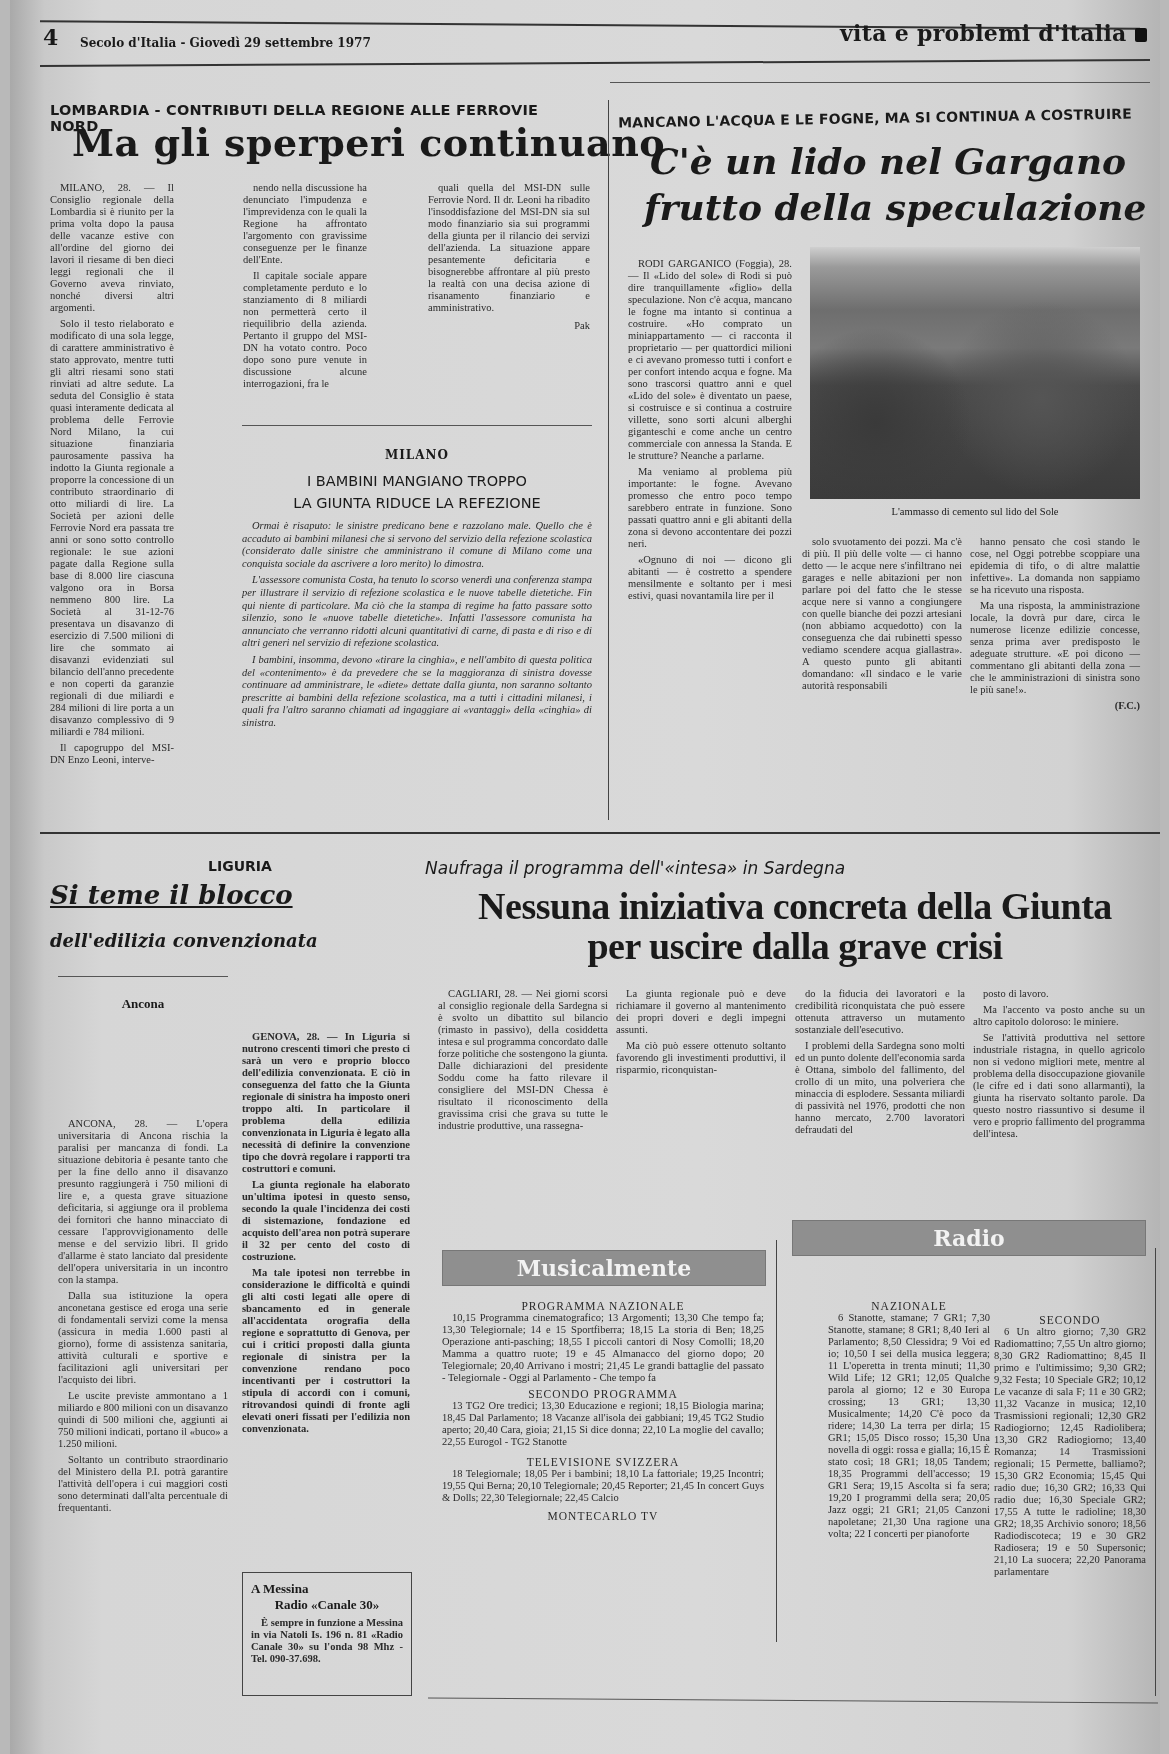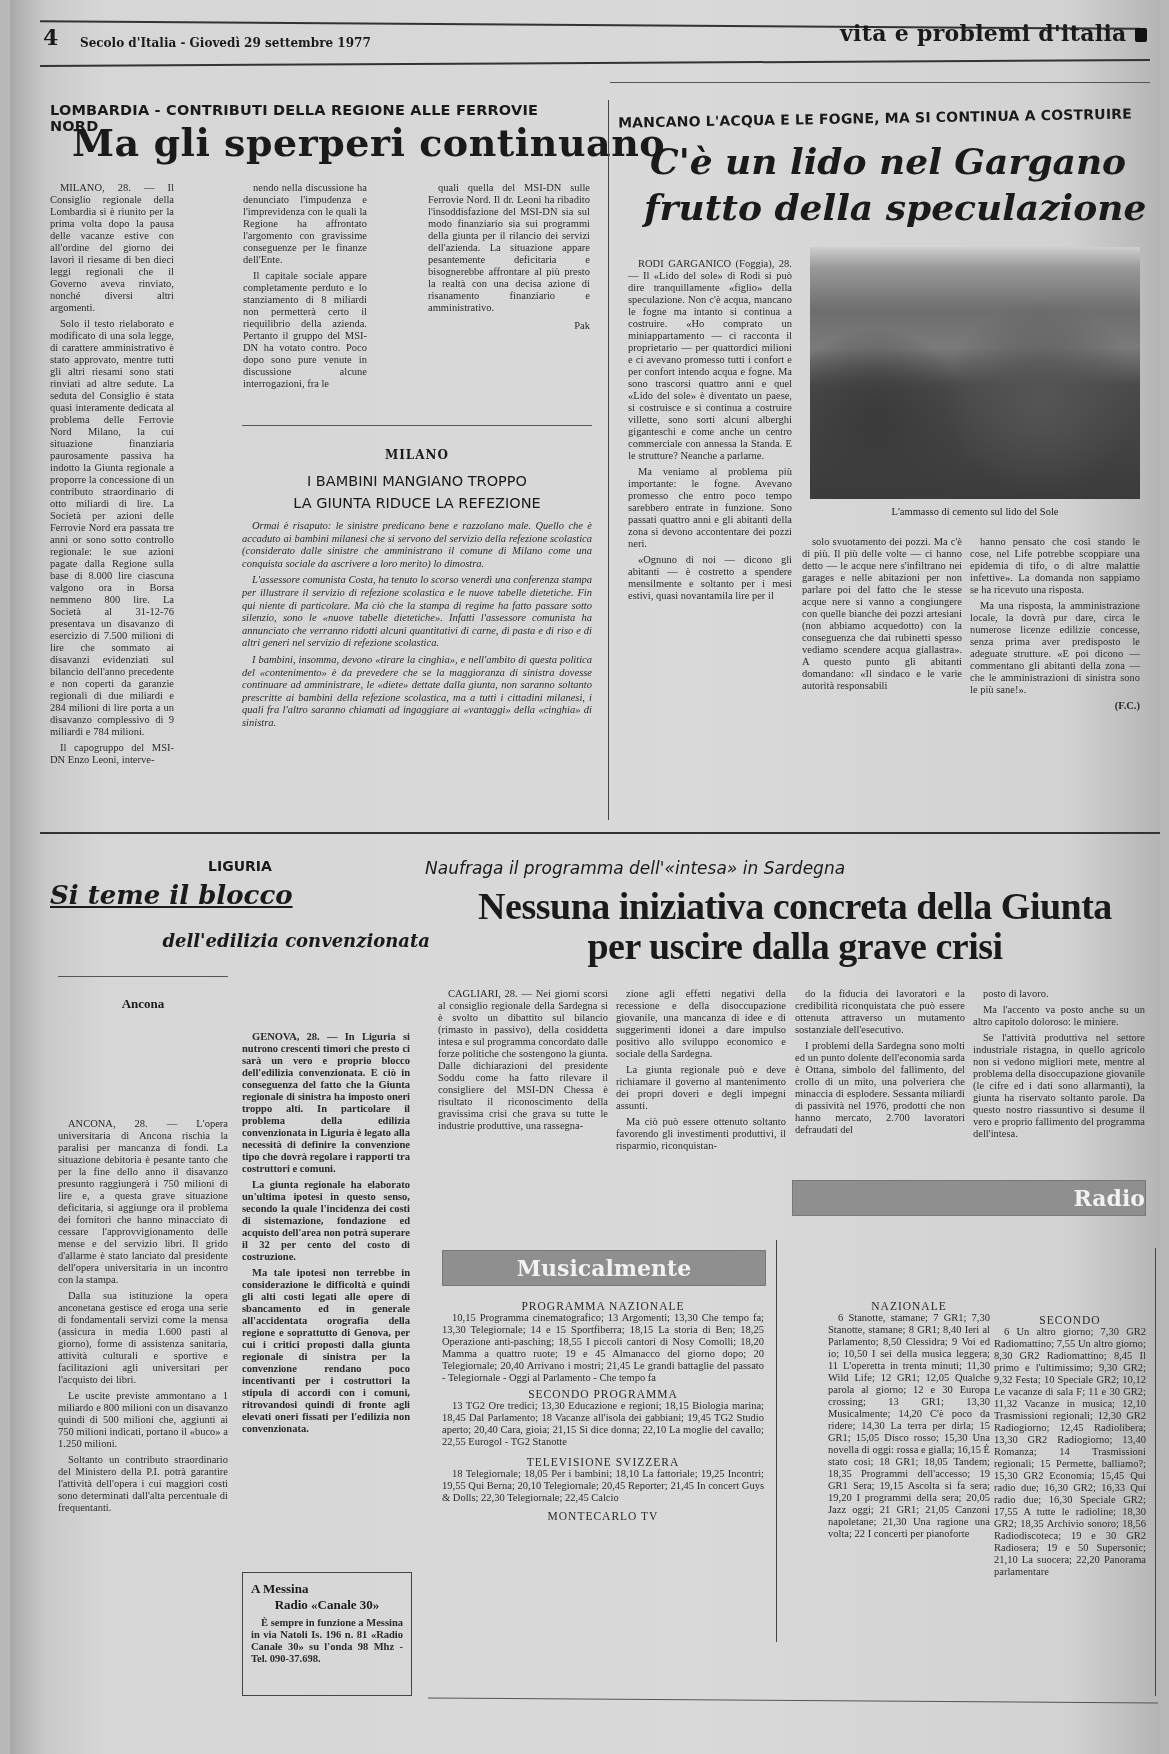--- a/index.html
+++ b/index.html
@@ -84,30 +84,30 @@
 
   <div class="col body" style="left:618px;top:258px;width:164px;">
     <p>RODI GARGANICO (Foggia), 28. — Il «Lido del sole» di Rodi si può dire tranquillamente «figlio» della speculazione. Non c'è acqua, mancano le fogne ma intanto si continua a costruire. «Ho comprato un miniappartamento — ci racconta il proprietario — per quattordici milioni e ci avevano promesso tutti i confort e per confort intendo acqua e fogne. Ma sono trascorsi quattro anni e quel «Lido del sole» è diventato un paese, si costruisce e si continua a costruire villette, sono sorti alcuni alberghi giganteschi e come anche un centro commerciale con annessa la Standa. E le strutture? Neanche a parlarne.</p>
     <p>Ma veniamo al problema più importante: le fogne. Avevano promesso che entro poco tempo sarebbero entrate in funzione. Sono passati quattro anni e gli abitanti della zona si devono accontentare dei pozzi neri.</p>
     <p>«Ognuno di noi — dicono gli abitanti — è costretto a spendere mensilmente e soltanto per i mesi estivi, quasi novantamila lire per il</p>
   </div>
   <div class="col body" style="left:792px;top:536px;width:160px;">
     <p>solo svuotamento dei pozzi. Ma c'è di più. Il più delle volte — ci hanno detto — le acque nere s'infiltrano nei garages e nelle abitazioni per non parlare poi del fatto che le stesse acque nere si vanno a congiungere con quelle bianche dei pozzi artesiani (non abbiamo acquedotto) con la conseguenza che dai rubinetti spesso vediamo scendere acqua giallastra». A questo punto gli abitanti domandano: «Il sindaco e le varie autorità responsabili</p>
   </div>
   <div class="col body" style="left:960px;top:536px;width:170px;">
-    <p>hanno pensato che così stando le cose, nel Life potrebbe scoppiare una epidemia di tifo, o di altre malattie infettive». La domanda non sappiamo se ha ricevuto una risposta.</p>
+    <p>hanno pensato che così stando le cose, nel Oggi potrebbe scoppiare una epidemia di tifo, o di altre malattie infettive». La domanda non sappiamo se ha ricevuto una risposta.</p>
     <p>Ma una risposta, la amministrazione locale, la dovrà pur dare, circa le numerose licenze edilizie concesse, senza prima aver predisposto le adeguate strutture. «E poi dicono — commentano gli abitanti della zona — che le amministrazioni di sinistra sono le più sane!».</p>
     <div style="text-align:right;font-weight:bold;">(F.C.)</div>
   </div>
 
   <div class="rule" style="left:30px;top:832px;width:1120px;"></div>
 
   <div class="abs sans-head" style="left:40px;top:858px;width:380px;text-align:center;font-weight:bold;font-size:14px;">LIGURIA</div>
   <div class="abs hl-ital" style="left:40px;top:880px;width:380px;text-align:left;font-size:26px;text-decoration:underline;">Si teme il blocco</div>
-  <div class="abs hl-ital" style="left:40px;top:930px;width:380px;text-align:right;font-size:18px;">dell'edilizia convenzionata</div>
+  <div class="abs hl-ital" style="left:40px;top:930px;width:380px;text-align:left;font-size:18px;">dell'edilizia convenzionata</div>
   <div class="rule thin" style="left:48px;top:976px;width:170px;"></div>
 
   <div class="abs" style="left:48px;top:996px;width:170px;text-align:center;font-family:'Liberation Serif',serif;font-weight:bold;font-size:13px;">Ancona</div>
   <div class="col body" style="left:48px;top:1118px;width:170px;">
     <p>ANCONA, 28. — L'opera universitaria di Ancona rischia la paralisi per mancanza di fondi. La situazione debitoria è pesante tanto che per la fine dello anno il disavanzo presunto raggiungerà i 750 milioni di lire e, a questa grave situazione deficitaria, si aggiunge ora il problema dei fornitori che hanno minacciato di cessare l'approvvigionamento delle mense e del servizio libri. Il grido d'allarme è stato lanciato dal presidente dell'opera universitaria in un incontro con la stampa.</p>
     <p>Dalla sua istituzione la opera anconetana gestisce ed eroga una serie di fondamentali servizi come la mensa (assicura in media 1.600 pasti al giorno), forme di assistenza sanitaria, attività culturali e sportive e facilitazioni agli universitari per l'acquisto dei libri.</p>
     <p>Le uscite previste ammontano a 1 miliardo e 800 milioni con un disavanzo quindi di 500 milioni che, aggiunti ai 750 milioni indicati, portano il «buco» a 1.250 milioni.</p>
     <p>Soltanto un contributo straordinario del Ministero della P.I. potrà garantire l'attività dell'opera i cui maggiori costi sono determinati dall'alta percentuale di frequentanti.</p>
   </div>
 
@@ -127,21 +127,20 @@
 
   <div class="abs sans-head" style="left:415px;top:858px;font-style:italic;font-size:17px;">Naufraga il programma dell'«intesa» in Sardegna</div>
   <div class="abs hl-serif" style="left:415px;top:886px;width:740px;text-align:center;font-family:'Liberation Serif',serif;font-size:38px;line-height:40px;letter-spacing:-0.5px;">
     <div>Nessuna iniziativa concreta della Giunta</div>
     <div>per uscire dalla grave crisi</div>
   </div>
   <div class="col body" style="left:428px;top:988px;width:170px;">
     <p>CAGLIARI, 28. — Nei giorni scorsi al consiglio regionale della Sardegna si è svolto un dibattito sul bilancio (rimasto in passivo), della cosiddetta intesa e sul programma concordato dalle forze politiche che sostengono la giunta. Dalle dichiarazioni del presidente Soddu come ha fatto rilevare il consigliere del MSI-DN Chessa è risultato il riconoscimento della gravissima crisi che grava su tutte le industrie produttive, una rassegna-</p>
   </div>
   <div class="col body" style="left:606px;top:988px;width:170px;">
-    <p>zione agli effetti negativi della recessione e della disoccupazione giovanile, una mancanza di idee e di suggerimenti idonei a dare impulso positivo allo sviluppo economico e sociale della Sardegna.</p>
     <p>La giunta regionale può e deve richiamare il governo al mantenimento dei propri doveri e degli impegni assunti.</p>
     <p>Ma ciò può essere ottenuto soltanto favorendo gli investimenti produttivi, il risparmio, riconquistan-</p>
   </div>
   <div class="col body" style="left:785px;top:988px;width:170px;">
     <p>do la fiducia dei lavoratori e la credibilità riconquistata che può essere ottenuta attraverso un mutamento sostanziale dell'esecutivo.</p>
     <p>I problemi della Sardegna sono molti ed un punto dolente dell'economia sarda è Ottana, simbolo del fallimento, del crollo di un mito, una polveriera che minaccia di esplodere. Sessanta miliardi di passività nel 1976, prodotti che non hanno mercato, 2.700 lavoratori defraudati del</p>
   </div>
   <div class="col body" style="left:963px;top:988px;width:172px;">
     <p>posto di lavoro.</p>
     <p>Ma l'accento va posto anche su un altro capitolo doloroso: le miniere.</p>
@@ -153,21 +152,21 @@
   <div class="col body" style="left:432px;top:1300px;width:322px;">
     <div class="centerhead">PROGRAMMA NAZIONALE</div>
     <p>10,15 Programma cinematografico; 13 Argomenti; 13,30 Che tempo fa; 13,30 Telegiornale; 14 e 15 Sportfiberra; 18,15 La storia di Ben; 18,25 Operazione anti-pasching; 18,55 I piccoli cantori di Nosy Comolli; 18,20 Mamma a quattro ruote; 19 e 45 Almanacco del giorno dopo; 20 Telegiornale; 20,40 Arrivano i mostri; 21,45 Le grandi battaglie del passato - Telegiornale - Oggi al Parlamento - Che tempo fa</p>
     <div class="centerhead">SECONDO PROGRAMMA</div>
     <p>13 TG2 Ore tredici; 13,30 Educazione e regioni; 18,15 Biologia marina; 18,45 Dal Parlamento; 18 Vacanze all'isola dei gabbiani; 19,45 TG2 Studio aperto; 20,40 Cara, gioia; 21,15 Si dice donna; 22,10 La moglie del cavallo; 22,55 Eurogol - TG2 Stanotte</p>
     <div class="centerhead" style="margin-top:8px;">TELEVISIONE SVIZZERA</div>
     <p>18 Telegiornale; 18,05 Per i bambini; 18,10 La fattoriale; 19,25 Incontri; 19,55 Qui Berna; 20,10 Telegiornale; 20,45 Reporter; 21,45 In concert Guys &amp; Dolls; 22,30 Telegiornale; 22,45 Calcio</p>
     <div class="centerhead" style="margin-top:6px;">MONTECARLO TV</div>
   </div>
 
-  <div class="banner" style="left:782px;top:1180px;width:352px;text-align:right;">Radio</div>
+  <div class="banner" style="left:782px;top:1220px;width:352px;">Radio</div>
   <div class="vline" style="left:1145px;top:1248px;height:448px;"></div>
   <div class="col body" style="left:818px;top:1300px;width:162px;">
     <div class="centerhead">NAZIONALE</div>
     <p>6 Stanotte, stamane; 7 GR1; 7,30 Stanotte, stamane; 8 GR1; 8,40 Ieri al Parlamento; 8,50 Clessidra; 9 Voi ed io; 10,50 I sei della musica leggera; 11 L'operetta in trenta minuti; 11,30 Wild Life; 12 GR1; 12,05 Qualche parola al giorno; 12 e 30 Europa crossing; 13 GR1; 13,30 Musicalmente; 14,20 C'è poco da ridere; 14,30 La terra per dirla; 15 GR1; 15,05 Disco rosso; 15,30 Una novella di oggi: rossa e gialla; 16,15 È stato così; 18 GR1; 18,05 Tandem; 18,35 Programmi dell'accesso; 19 GR1 Sera; 19,15 Ascolta si fa sera; 19,20 I programmi della sera; 20,05 Jazz oggi; 21 GR1; 21,05 Canzoni napoletane; 21,30 Una ragione una volta; 22 I concerti per pianoforte</p>
   </div>
   <div class="col body" style="left:984px;top:1314px;width:152px;">
     <div class="centerhead">SECONDO</div>
     <p>6 Un altro giorno; 7,30 GR2 Radiomattino; 7,55 Un altro giorno; 8,30 GR2 Radiomattino; 8,45 Il primo e l'ultimissimo; 9,30 GR2; 9,32 Festa; 10 Speciale GR2; 10,12 Le vacanze di sala F; 11 e 30 GR2; 11,32 Vacanze in musica; 12,10 Trasmissioni regionali; 12,30 GR2 Radiogiorno; 12,45 Radioliberа; 13,30 GR2 Radiogiorno; 13,40 Romanza; 14 Trasmissioni regionali; 15 Permette, balliamo?; 15,30 GR2 Economia; 15,45 Qui radio due; 16,30 GR2; 16,33 Qui radio due; 16,30 Speciale GR2; 17,55 A tutte le radioline; 18,30 GR2; 18,35 Archivio sonoro; 18,56 Radiodiscoteca; 19 e 30 GR2 Radiosera; 19 e 50 Supersonic; 21,10 La suocera; 22,20 Panorama parlamentare</p>
   </div>
   <div class="rule thin" style="left:418px;top:1700px;width:730px;transform:rotate(0.4deg);"></div>

